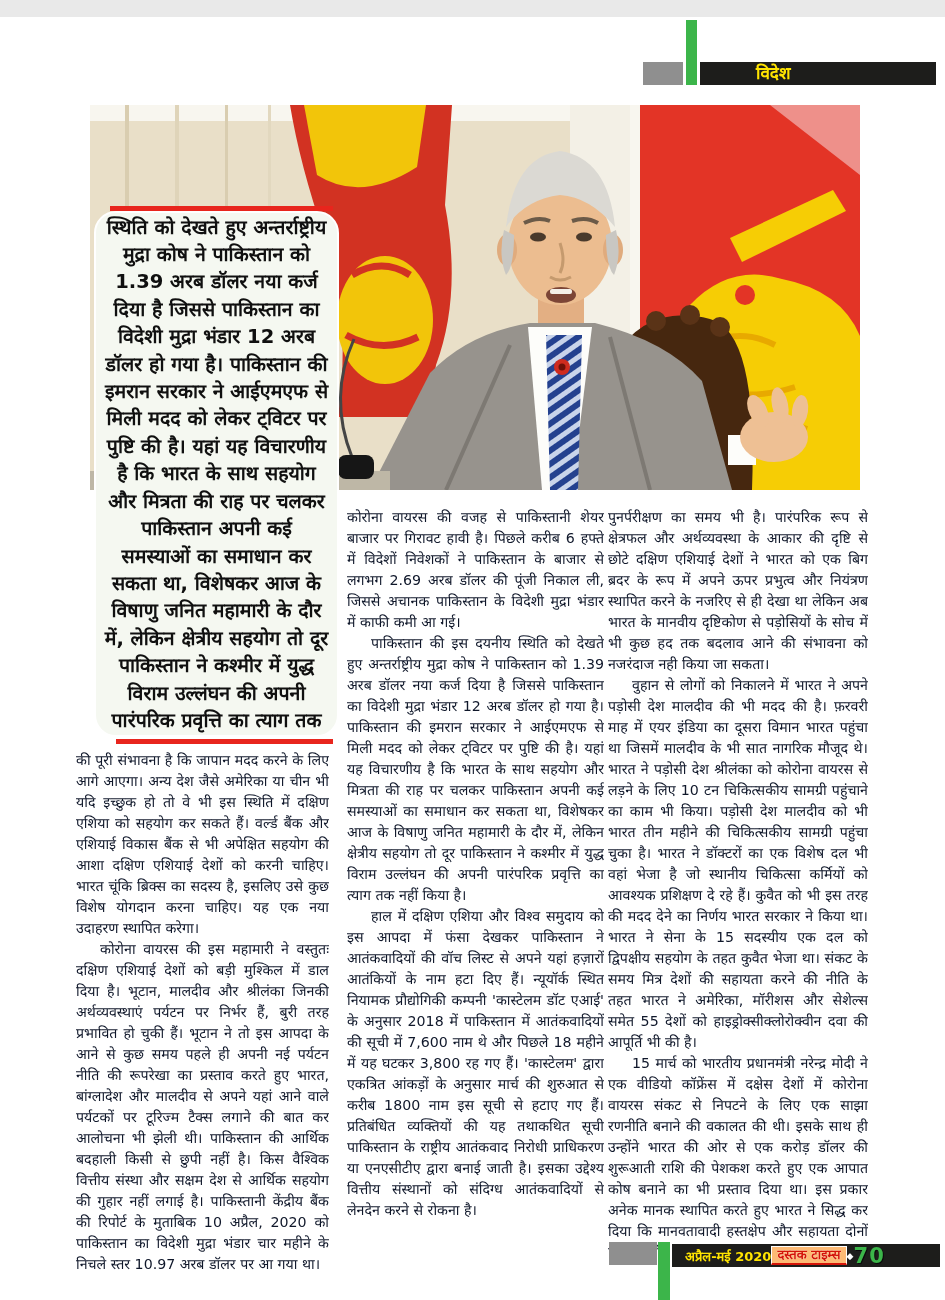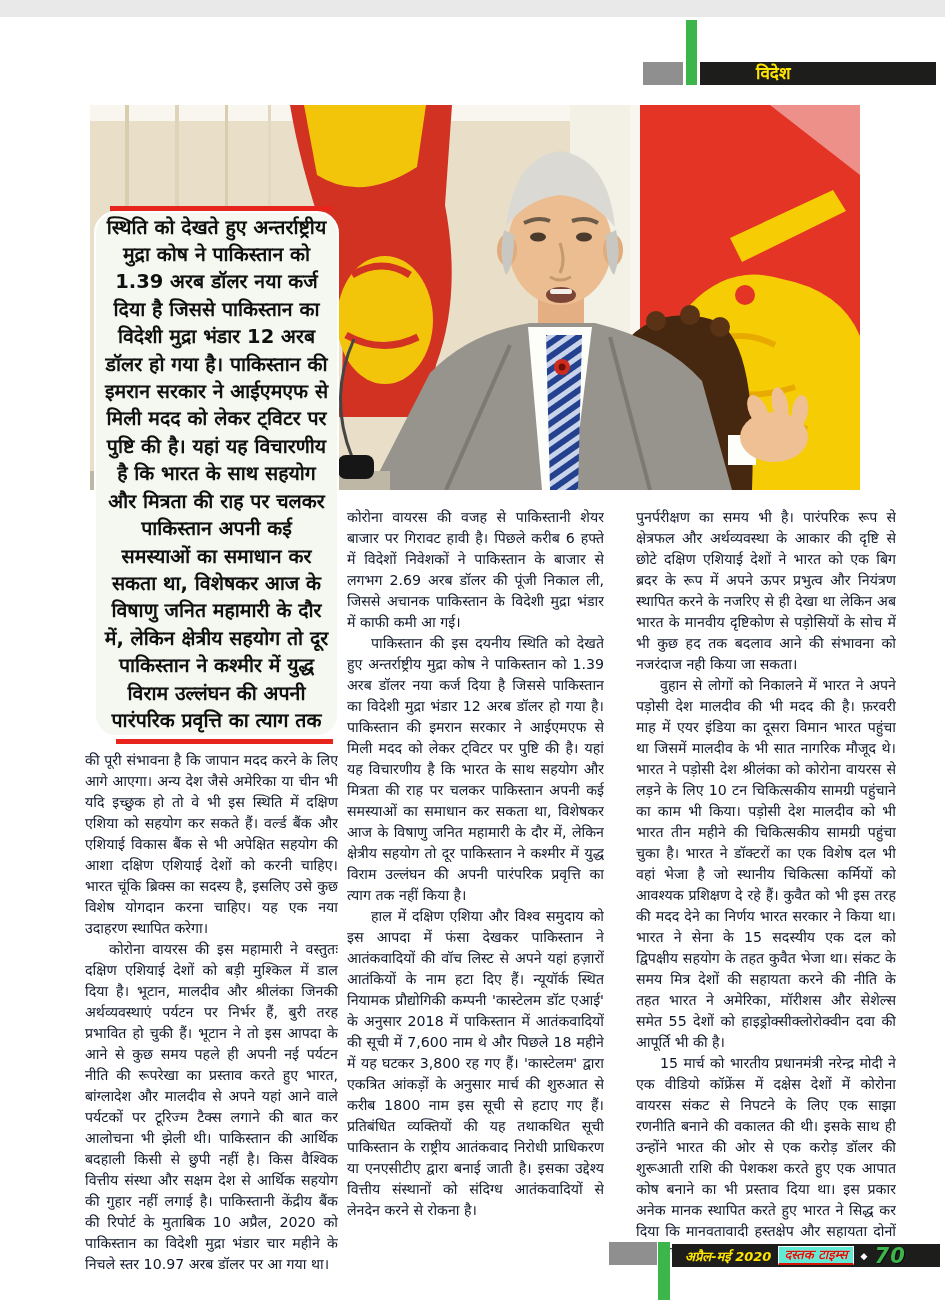--- a/index.html
+++ b/index.html
@@ -24,30 +24,30 @@
     box-sizing:border-box;padding:8px 8px;overflow:hidden;
     display:flex;align-items:center;justify-content:center;
   }
   .quote-box .qtext{
     font-weight:bold;font-size:19.5px;line-height:27.4px;text-align:center;color:#101010;
   }
   
   .col{position:absolute;overflow:hidden;color:#0f172a;}
   .col p{margin:0;font-size:14.2px;line-height:21px;text-align:justify;}
   .col p.indent{text-indent:24px;}
-  .col-left{left:85px;top:733px;width:253px;height:530px;}
+  .col-left{left:76px;top:733px;width:253px;height:530px;}
   .col-mid{left:347px;top:490px;width:257px;height:773px;}
-  .col-right{left:636px;top:490px;width:260px;height:745px;}
+  .col-right{left:608px;top:490px;width:260px;height:745px;}
   
   .ftr-gray{position:absolute;left:609px;top:1225px;width:48px;height:23px;background:#8f8f8f;}
   .ftr-green{position:absolute;left:658px;top:1225px;width:12px;height:73px;background:#3cb54a;}
   .ftr-black{position:absolute;left:672px;top:1227px;width:268px;height:23px;background:#1d1d1b;
-    display:flex;align-items:center;gap:7px;padding-left:13px;box-sizing:border-box;font-style:italic;}
+    display:flex;align-items:center;padding-left:13px;box-sizing:border-box;}
   .ftr-issue{color:#ffe400;font-weight:bold;font-size:13px;white-space:nowrap;}
-  .ftr-logo{background:#5eead4;color:#d41408;font-weight:bold;font-size:13px;
+  .ftr-logo{background:#fdba74;color:#d41408;font-weight:bold;font-size:13px;
     padding:1px 5px;border:1px solid #ffffff;border-bottom:2px solid #d41408;
     text-shadow:0 0 1px #ffffff;white-space:nowrap;line-height:1.1;}
   .ftr-sep{color:#ffffff;font-size:9px;}
   .ftr-num{color:#3cb54a;font-weight:bold;font-size:21px;letter-spacing:1px;
     text-shadow:1px 1px 0 #0a0a0a;}
 </style>
 </head>
 <body>
 
 <div id="page">

